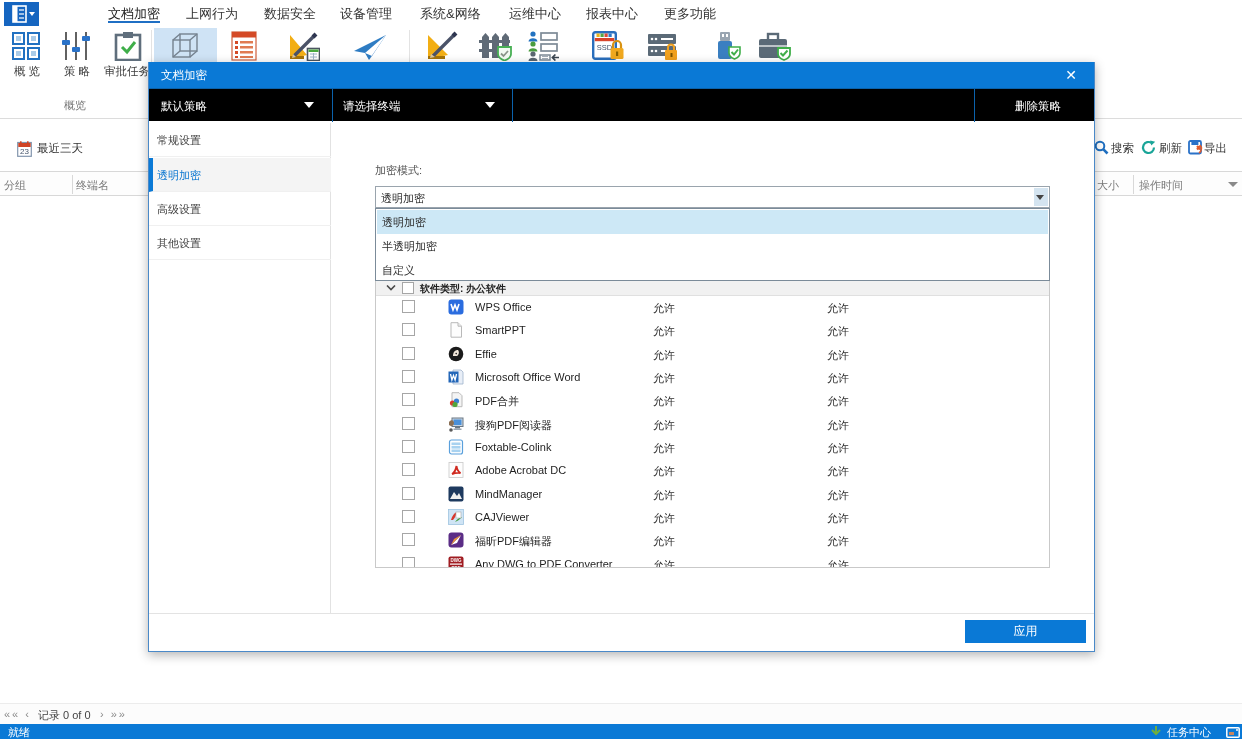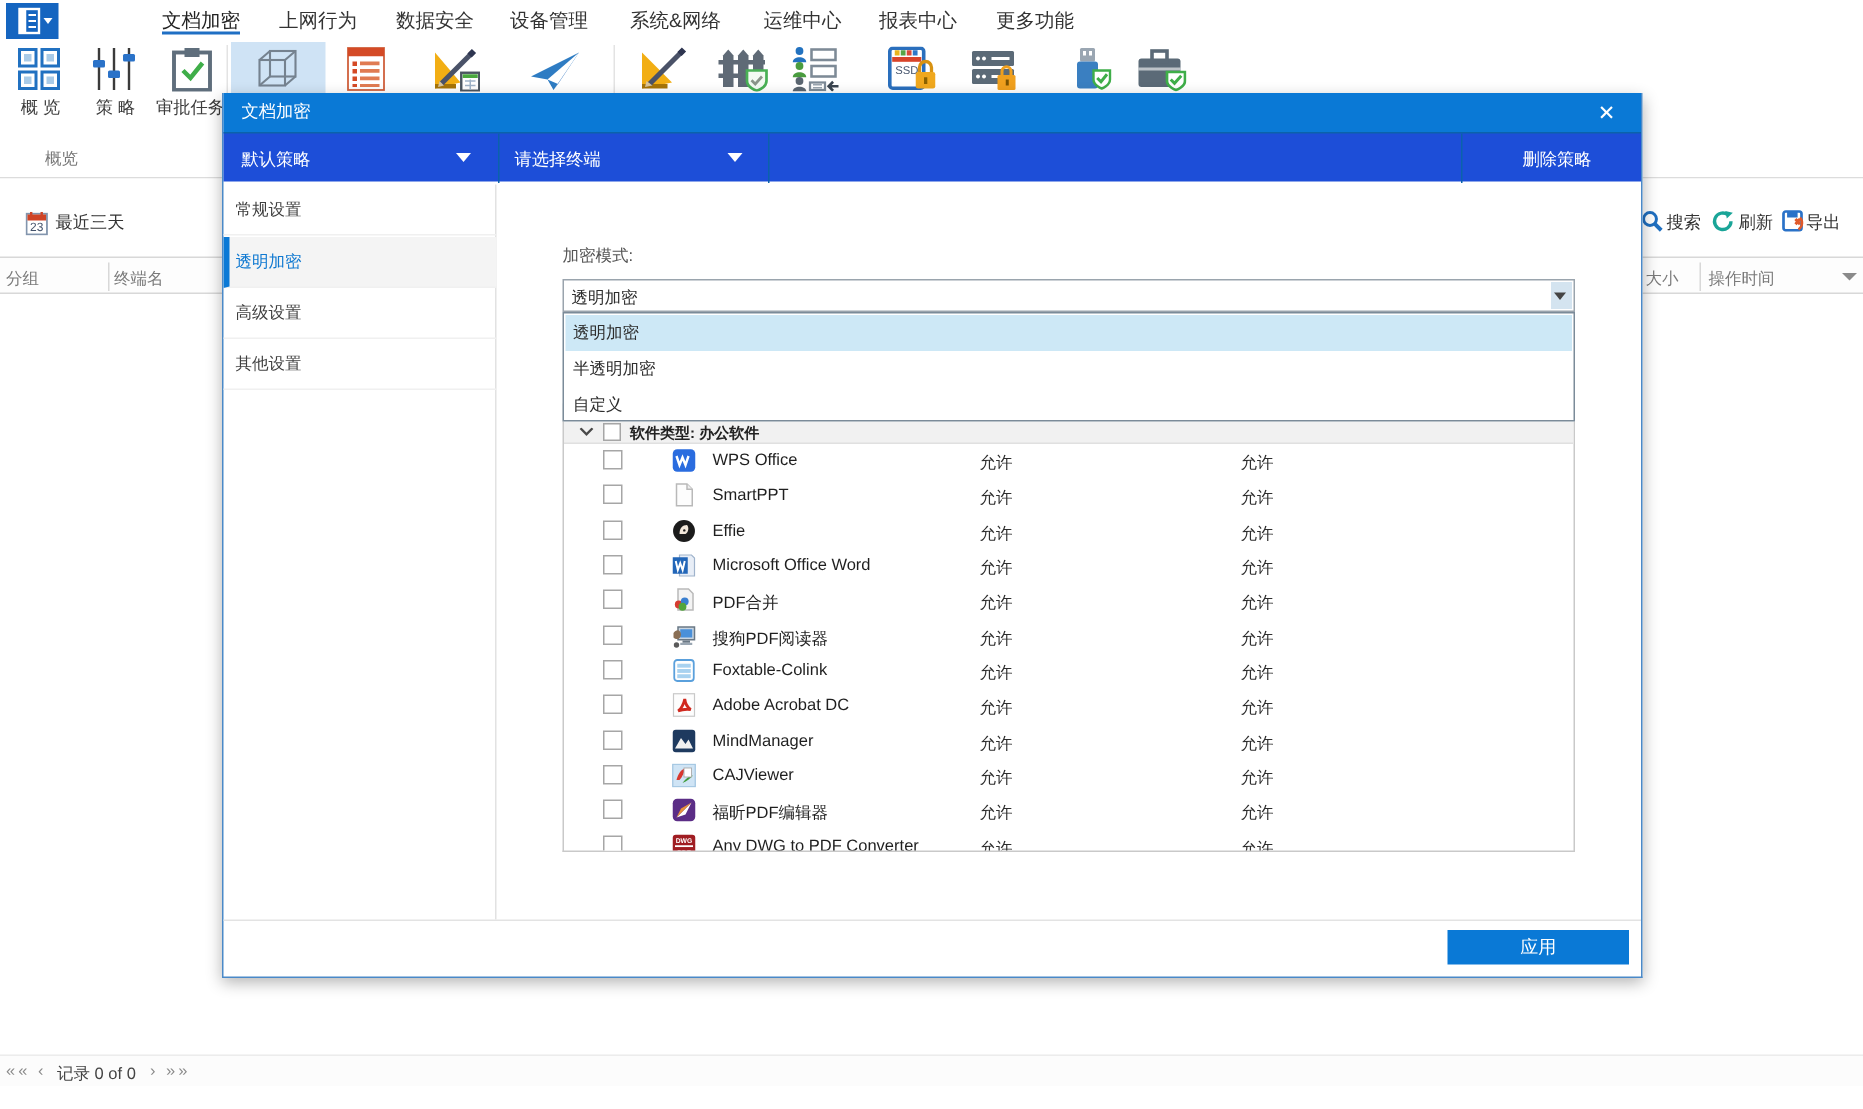--- a/index.html
+++ b/index.html
@@ -12,35 +12,35 @@
 #menubar{left:0;top:0;width:1242px;height:28px;background:#fff;}
 #appbtn{left:4px;top:2px;width:35px;height:24px;background:#1565c0;}
 .tab{position:absolute;top:0;height:23px;line-height:27px;font-size:13px;color:#333;}
 .tab.sel{border-bottom:2px solid #1f6fc4;color:#222;}
 
 
 #ribbon{left:0;top:28px;width:1242px;height:91px;background:#fff;border-bottom:1px solid #dcdcdc;}
 .ric{position:absolute;top:3px;}
 .rlabel{position:absolute;top:36px;font-size:11.5px;color:#3c3c3c;text-align:center;white-space:nowrap;}
 .rgsep{position:absolute;top:2px;height:82px;width:1px;background:#e3e3e3;}
-.rgname{position:absolute;top:70px;font-size:11px;color:#777;}
+.rgname{position:absolute;top:70px;font-size:11px;color:#777;text-align:center;}
 #cubesel{position:absolute;left:154px;top:0px;width:63px;height:91px;background:#cfe3f5;}
 
 
 #subhead{left:0;top:119px;width:1242px;height:52px;background:#fff;}
 #thead{left:0;top:171px;width:1242px;height:25px;background:#fdfdfd;border-top:1px solid #d8d8d8;border-bottom:1px solid #d8d8d8;}
 .thtxt{position:absolute;top:6px;font-size:11px;color:#7a7a7a;}
 .thsep{position:absolute;top:3px;height:19px;width:1px;background:#d8d8d8;}
 #pager{left:0;top:703px;width:1242px;height:21px;background:#fcfcfc;border-top:1px solid #ececec;color:#8a8a8a;font-size:11px;}
 #statusbar{left:0;top:724px;width:1242px;height:15px;background:#0a79d6;color:#fff;font-size:11px;}
 
 
 #dlg{left:148px;top:62px;width:947px;height:590px;background:#fff;border:1px solid #4a89c8;border-top:none;box-shadow:0 3px 10px rgba(0,0,0,.3);}
 #dlgtitle{left:0;top:0;width:945px;height:26px;background:#0a79d6;color:#fff;font-size:11.5px;line-height:26px;}
-#dlgtool{left:0;top:26px;width:945px;height:33px;background:#1d4ed8;border-top:1px solid #0b62ab;color:#fff;font-size:11.5px;}
+#dlgtool{left:0;top:26px;width:945px;height:33px;background:#000000;border-top:1px solid #0b62ab;color:#fff;font-size:11.5px;}
 .dsep{position:absolute;top:0;height:33px;width:1px;background:#0b62ab;}
 .caret{position:absolute;width:0;height:0;border-left:5px solid transparent;border-right:5px solid transparent;border-top:6px solid #fff;}
 #dclose{position:absolute;top:5px;left:914px;width:16px;height:16px;color:#fff;font-size:14px;line-height:16px;text-align:center;}
 
 #sidebar{left:0;top:61px;width:182px;height:490px;border-right:1px solid #e2e2e2;}
 .sbitem{position:absolute;left:0;width:182px;height:34px;line-height:34px;font-size:11px;color:#3f3f3f;padding-left:8px;border-bottom:1px solid #f0f0f0;}
 .sbitem.sel{background:#f4f4f4;color:#1079d1;border-left:4px solid #0a79d6;padding-left:4px;}
 
 
 .lbl{position:absolute;font-size:11px;color:#555;}
@@ -295,20 +295,32 @@
   <div class="thtxt" style="left:1139px;">操作时间</div>
   <span class="caret" style="left:1228px;top:10px;border-top-color:#8a8a8a;border-left-width:5px;border-right-width:5px;border-top-width:5px;"></span>
 </div>
 
 <div id="pager" class="abs">
   <span style="position:absolute;left:4px;top:4px;letter-spacing:2px;">«« ‹</span>
   <span style="position:absolute;left:38px;top:4px;font-size:11px;color:#444;">记录 0 of 0</span>
   <span style="position:absolute;left:100px;top:4px;letter-spacing:2px;">› »»</span>
 </div>
 
+<div id="statusbar" class="abs">
+  <span style="position:absolute;left:8px;top:1px;">就绪</span>
+  <svg style="position:absolute;left:1150px;top:2px;" width="12" height="12" viewBox="0 0 12 12">
+    <path d="M6,0 v7 M2,4 l4,4 4,-4" stroke="#6fae3e" stroke-width="2" fill="none"></path>
+  </svg>
+  <span style="position:absolute;left:1167px;top:1px;">任务中心</span>
+  <svg style="position:absolute;left:1226px;top:3px;" width="14" height="11" viewBox="0 0 14 11">
+    <rect x="0.8" y="0.8" width="12.4" height="9.4" rx="1" fill="none" stroke="#fff" stroke-width="1.5"></rect>
+    <rect x="3" y="5" width="5" height="3" fill="#c9855f"></rect>
+    <circle cx="11" cy="3" r="1" fill="#fff"></circle>
+  </svg>
+</div>
 
 <div id="dlg" class="abs">
   <div id="dlgtitle" class="abs"><span style="margin-left:12px;">文档加密</span></div>
   <div id="dclose">✕</div>
   <div id="dlgtool" class="abs">
     <span style="position:absolute;left:12px;top:10px;">默认策略</span>
     <span class="caret" style="left:155px;top:13px;"></span>
     <div class="dsep" style="left:183px;"></div>
     <span style="position:absolute;left:194px;top:10px;">请选择终端</span>
     <span class="caret" style="left:336px;top:13px;"></span>

